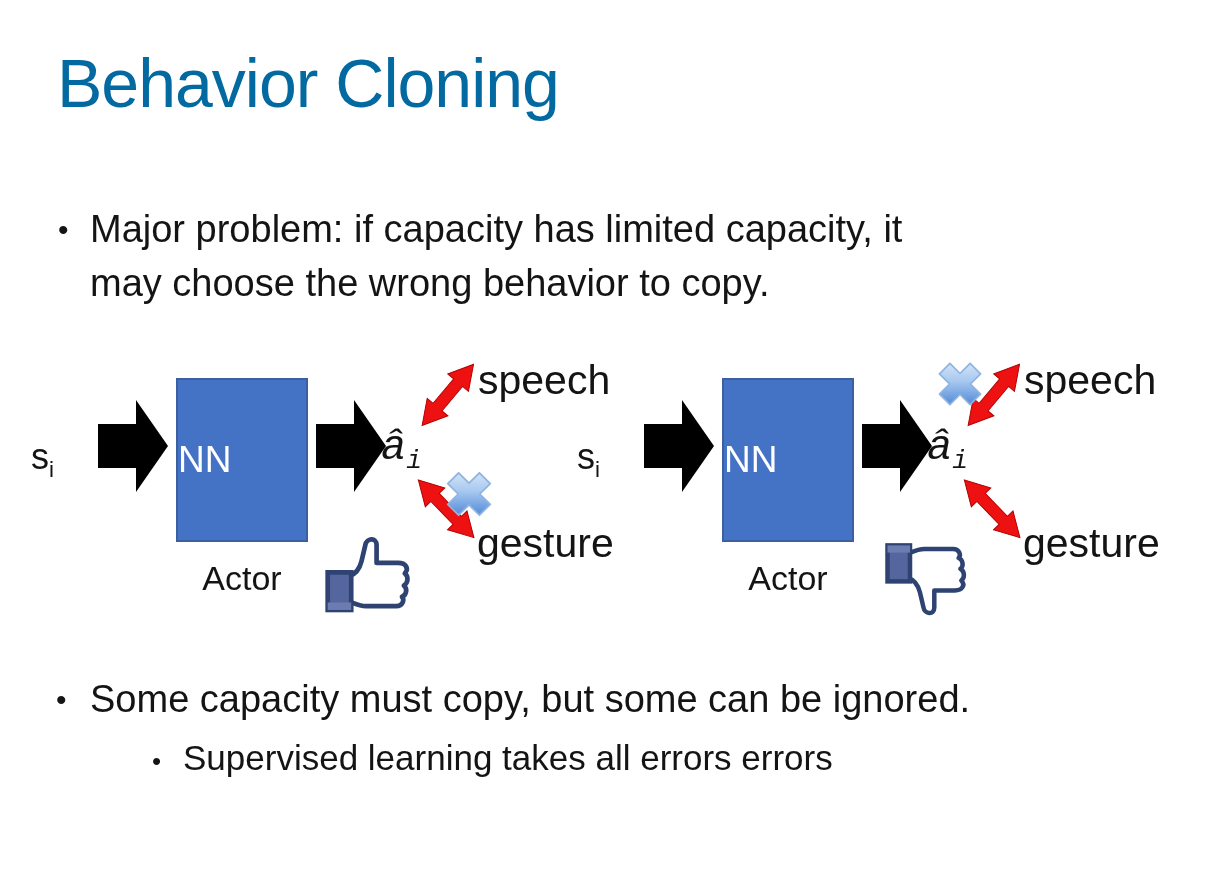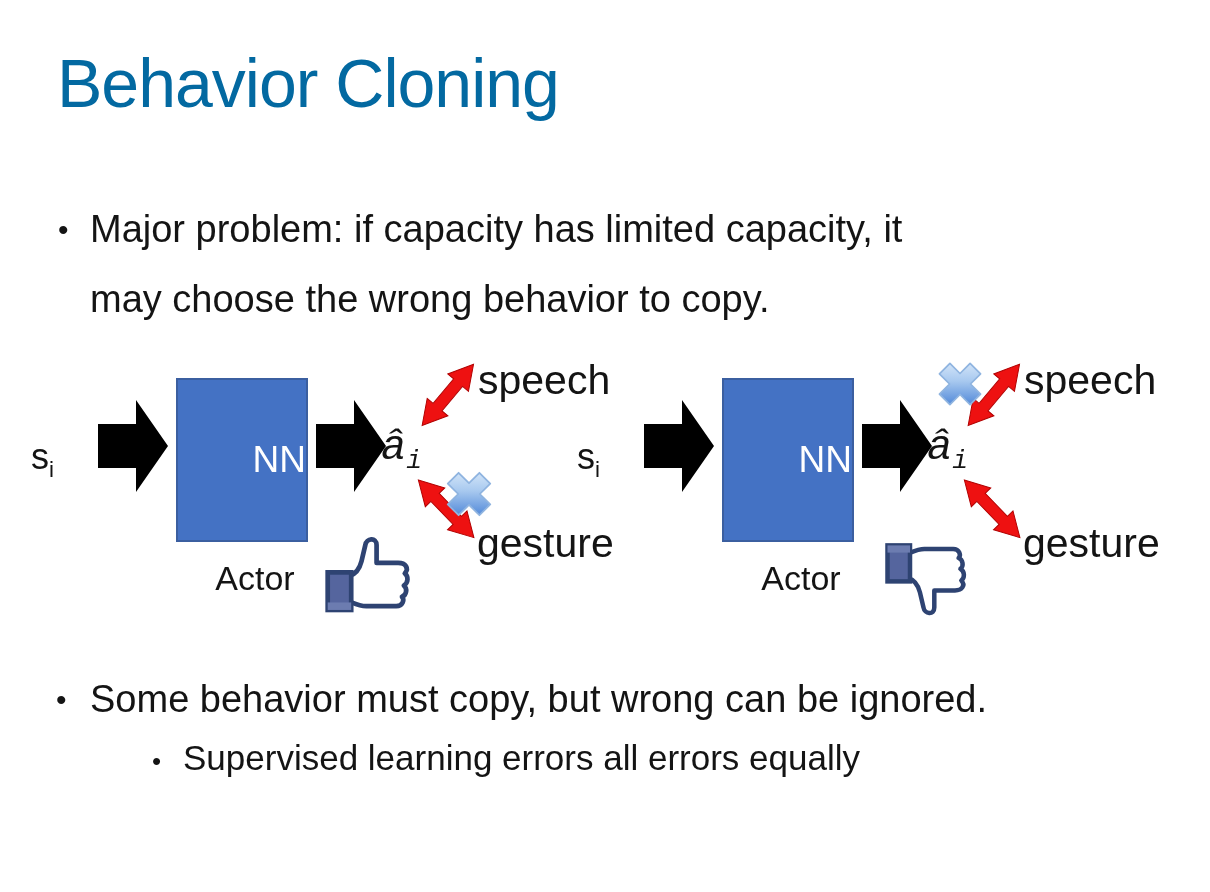--- a/index.html
+++ b/index.html
@@ -12,44 +12,44 @@
   *{margin:0;padding:0;box-sizing:border-box}
   html,body{width:1210px;height:892px;background:#ffffff;overflow:hidden;
     font-family:"Liberation Sans", sans-serif;color:var(--text)}
   .abs{position:absolute}
 
   .title{left:57px;top:44px;font-size:68px;font-weight:300;letter-spacing:-1px;color:#0369a1}
 
   .bullet-marker{font-size:30px;line-height:52px}
   .b1-marker{left:58px;top:204px}
   .b1-l1{left:90px;top:202px;font-size:38px;line-height:54px}
-  .b1-l2{left:90px;top:272px;font-size:38px;line-height:54px}
+  .b1-l2{left:90px;top:256px;font-size:38px;line-height:54px}
   .b2-marker{left:56px;top:674px}
   .b2-text{left:90px;top:672px;font-size:38px;line-height:54px}
   .sub-marker{left:152px;top:738px;font-size:26px;line-height:46px}
   .sub-text{left:183px;top:734px;font-size:35px;line-height:48px}
 
   
   .diagram{position:absolute;top:350px;width:615px;height:292px}
   #diagram-left{left:30px}
   #diagram-right{left:576px}
 
   .input-label{left:1px;top:86px;font-size:36px}
   .input-label sub,.output-label sub{font-size:0.62em}
 
   .flow-arrow{width:70px;height:96px;top:48px}
   .flow-arrow svg{width:100%;height:100%;display:block}
   .flow-arrow.a1{left:68px}
   .flow-arrow.a2{left:286px}
 
   .nn-box{left:146px;top:28px;width:132px;height:164px;background:var(--nn-box);
-    border:2px solid var(--nn-border);display:flex;align-items:center;justify-content:flex-end}
+    border:2px solid var(--nn-border);display:flex;align-items:center;justify-content:flex-start}
   .nn-label{color:#ffffff;font-size:37px}
 
-  .actor-label{left:159px;top:209px;width:132px;text-align:center;font-size:34px}
+  .actor-label{left:146px;top:209px;width:132px;text-align:center;font-size:34px}
 
   .output-label{left:351px;top:74px;font-size:42px;
     font-family:Liberation Mono, monospace;font-style:italic}
   .output-label sub{font-style:italic}
 
   .red-arrow{width:84px;height:30px}
   .red-arrow svg{width:100%;height:100%;display:block}
   .speech-arrow{left:376px;top:30px;transform:rotate(-50deg)}
   .gesture-arrow{left:374px;top:144px;transform:rotate(46deg)}
 
@@ -182,16 +182,16 @@
       </svg>
   </div>
   <div class="abs thumb thumb-down">
     <svg viewBox="0 0 100 92">
         <use href="#thumbShape"></use>
       </svg>
   </div>
 </div>
 
 <div class="abs bullet-marker b2-marker">•</div>
-<div class="abs b2-text">Some behavior must copy, but wrong can be ignored.</div>
+<div class="abs b2-text">Some capacity must copy, but some can be ignored.</div>
 
 <div class="abs bullet-marker sub-marker">•</div>
-<div class="abs sub-text">Supervised learning errors all errors equally</div>
+<div class="abs sub-text">Supervised learning takes all errors errors</div>
 
 </body></html>

